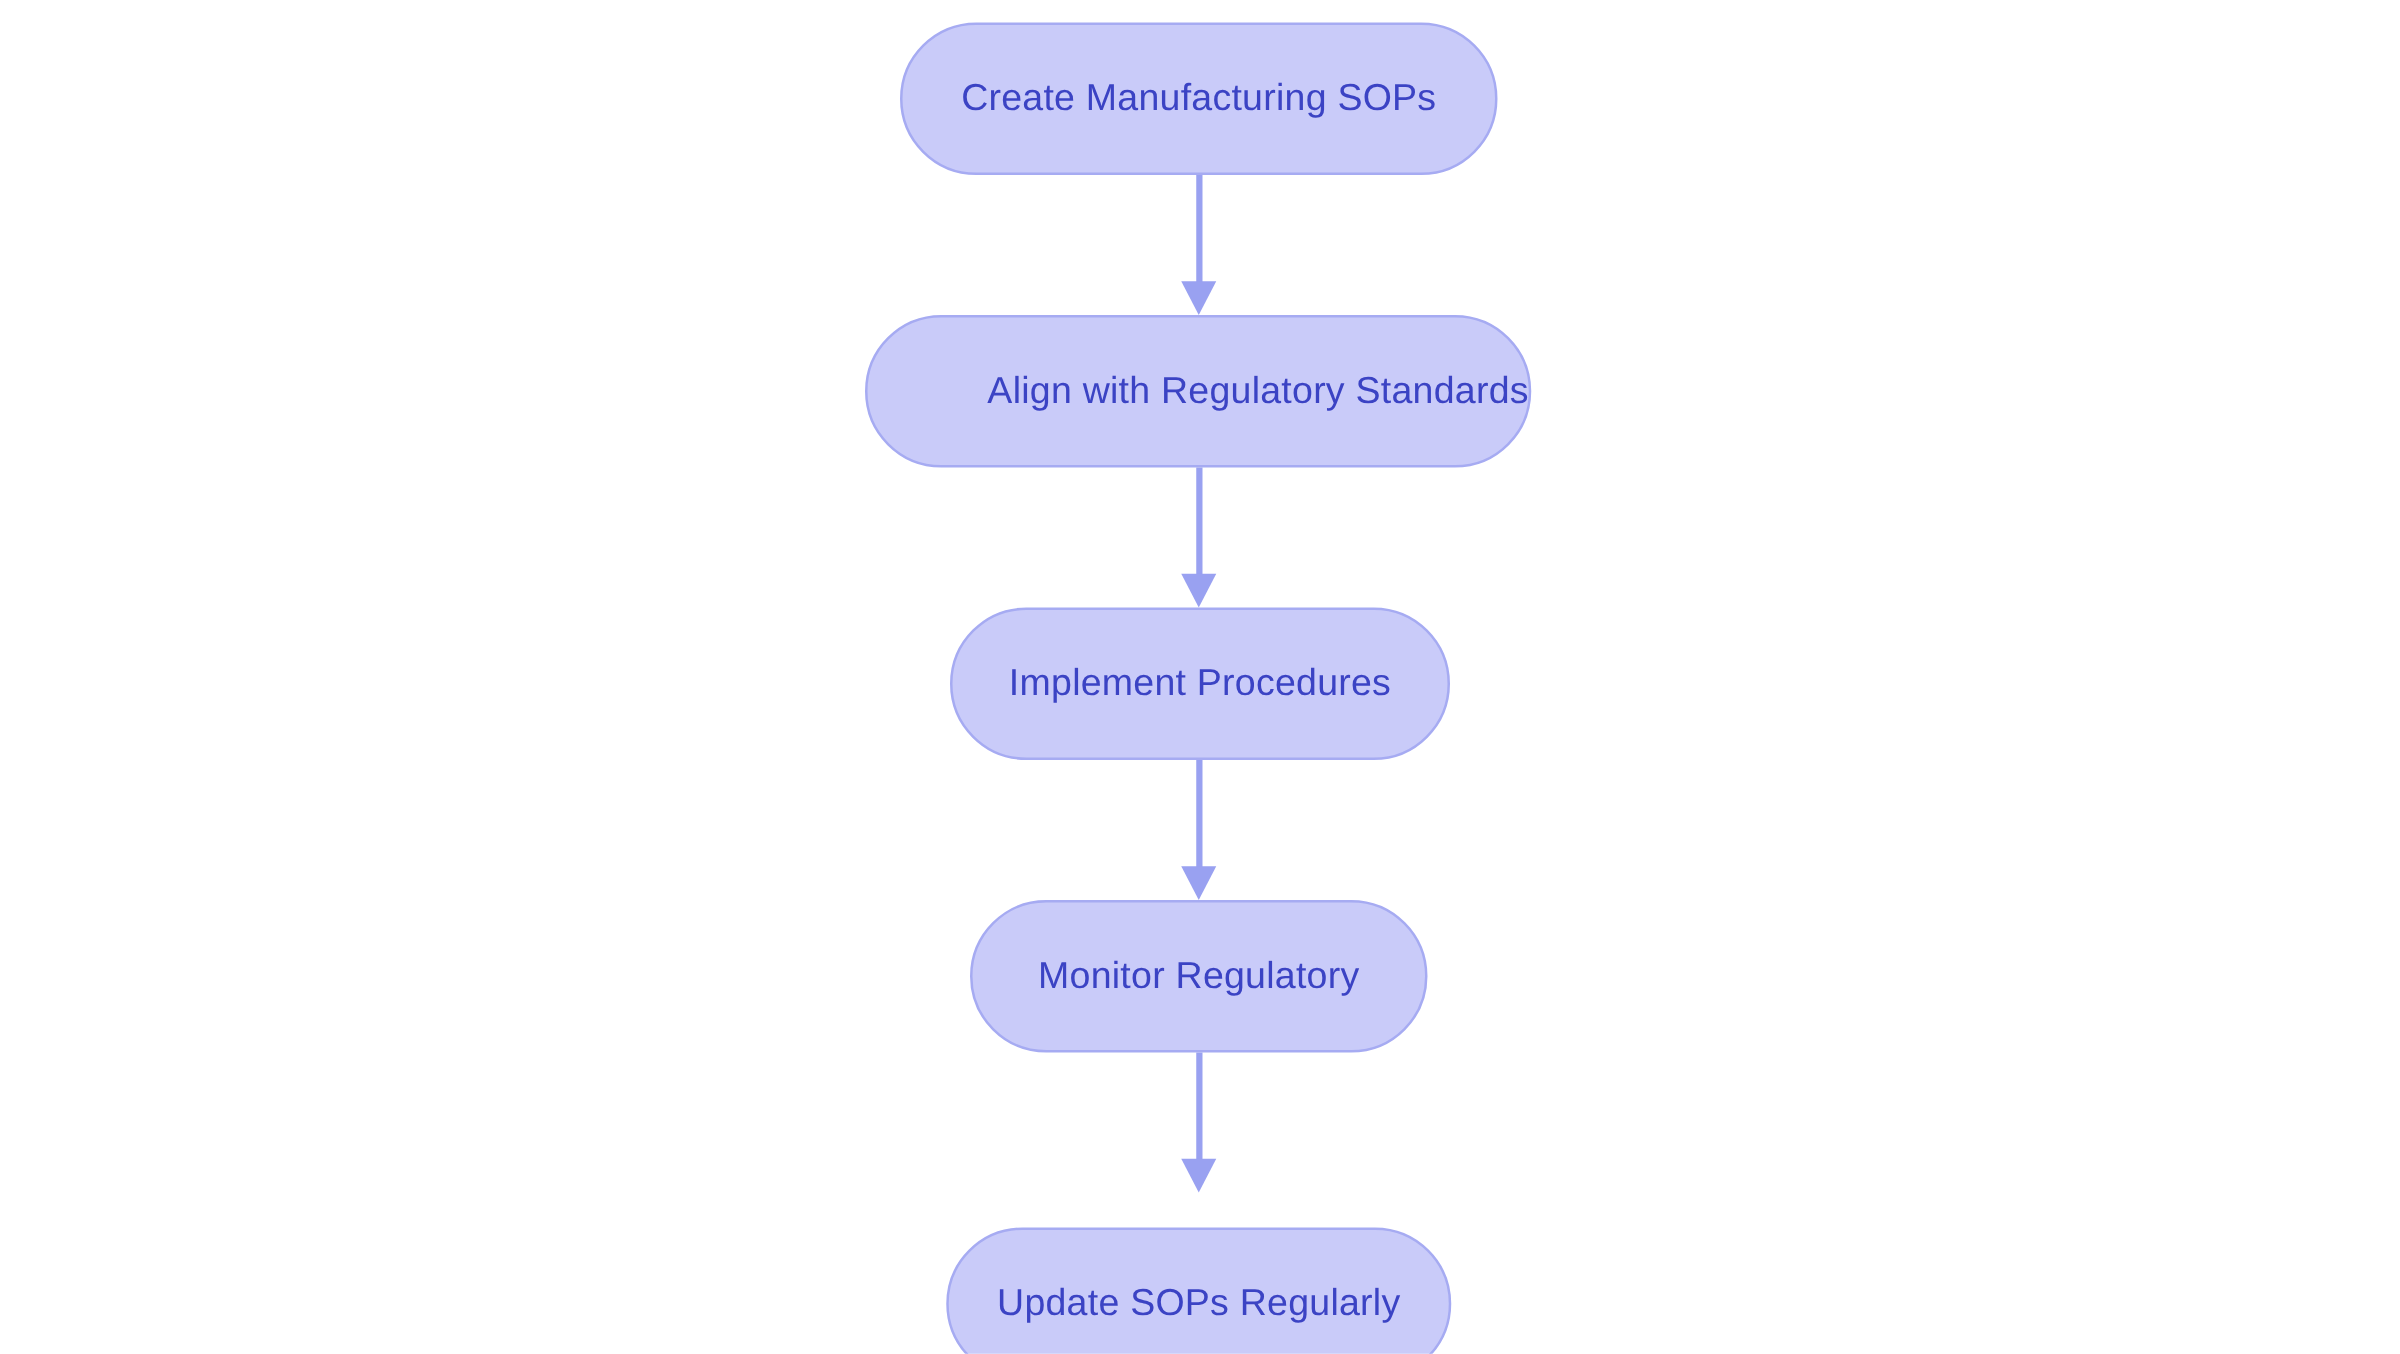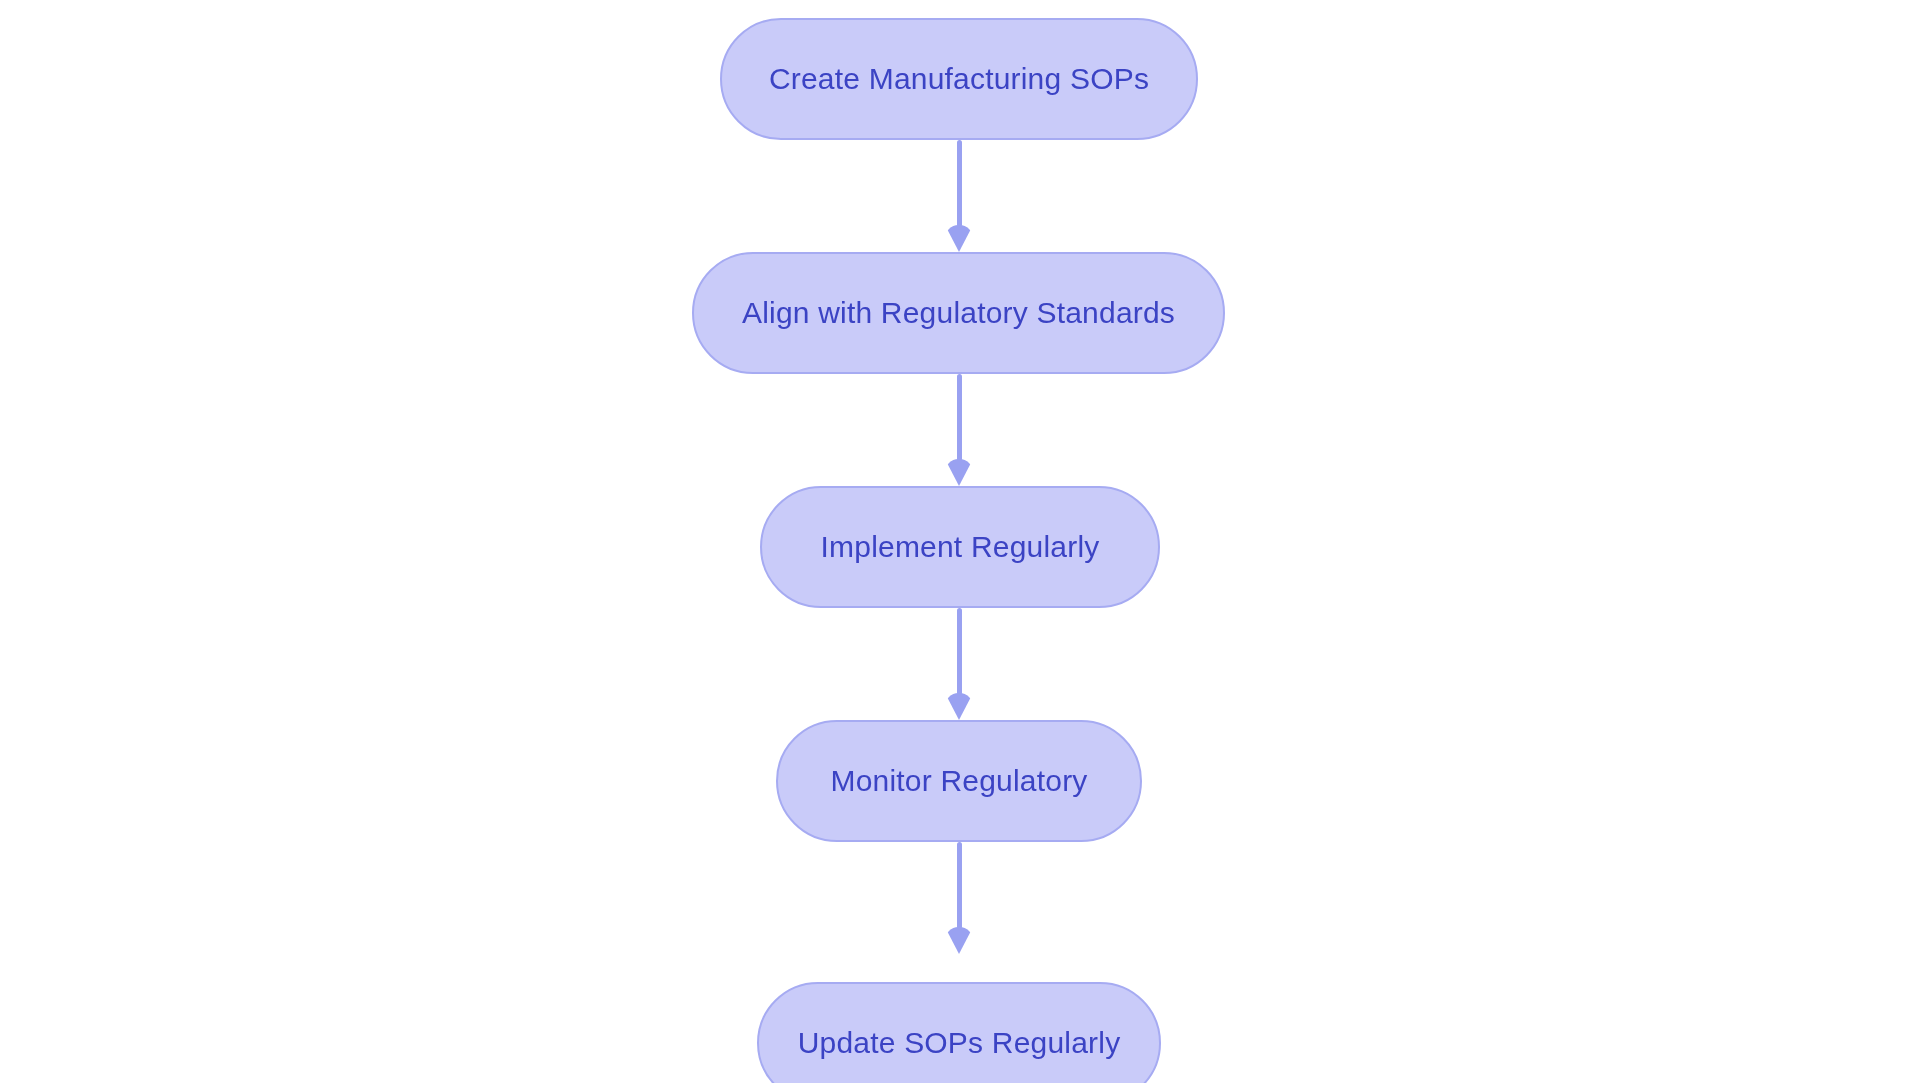--- a/index.html
+++ b/index.html
@@ -2,21 +2,21 @@
 <html style="--node-fill: #c9cbf9; --node-border: #a6abf2; --node-text: #3b43c4; --arrow: #99a1f1; --background: #ffffff;"><head>
 <meta charset="utf-8">
 <style>
   :root {
     --node-fill: #c9cbf9;
     --node-border: #a6abf2;
     --node-text: #3b43c4;
     --arrow: #99a1f1;
     --background: #ffffff;
   }
-  * { margin: 0; padding: 0; box-sizing: border-box; border-radius: 31px; }
+  * { margin: 0; padding: 0; box-sizing: border-box; }
   html, body {
     width: 1920px; height: 1083px;
     background: var(--background);
     font-family: "Liberation Sans", sans-serif;
     overflow: hidden;
   }
   .canvas {
     position: relative;
     width: 1920px; height: 1083px;
   }
@@ -30,21 +30,21 @@
     align-items: center;
     justify-content: center;
   }
   .node-label {
     color: var(--node-text);
     font-size: 30px;
     letter-spacing: 0.2px;
     white-space: nowrap;
   }
   .node-1 { left: 720px;  top: 18px;  width: 478px; }
-  .node-2 { left: 692px;  top: 252px; width: 533px; }
+  .node-2 { left: 692px;  top: 252px; width: 533px; justify-content: flex-end; }
   .node-3 { left: 760px;  top: 486px; width: 400px; }
   .node-4 { left: 776px;  top: 720px; width: 366px; }
   .node-5 { left: 757px;  top: 982px; width: 404px; }
 
   .arrow { position: absolute; left: 945px; width: 28px; height: 112px; }
   .arrow-1 { top: 140px; }
   .arrow-2 { top: 374px; }
   .arrow-3 { top: 608px; }
   .arrow-4 { top: 842px; }
   .arrow .shaft {
@@ -79,21 +79,21 @@
   <div class="node node-2">
     <span class="node-label">Align with Regulatory Standards</span>
   </div>
 
   <div class="arrow arrow-2">
     <div class="shaft"></div>
     <div class="head"></div>
   </div>
 
   <div class="node node-3">
-    <span class="node-label">Implement Regularly</span>
+    <span class="node-label">Implement Procedures</span>
   </div>
 
   <div class="arrow arrow-3">
     <div class="shaft"></div>
     <div class="head"></div>
   </div>
 
   <div class="node node-4">
     <span class="node-label">Monitor Regulatory</span>
   </div>

